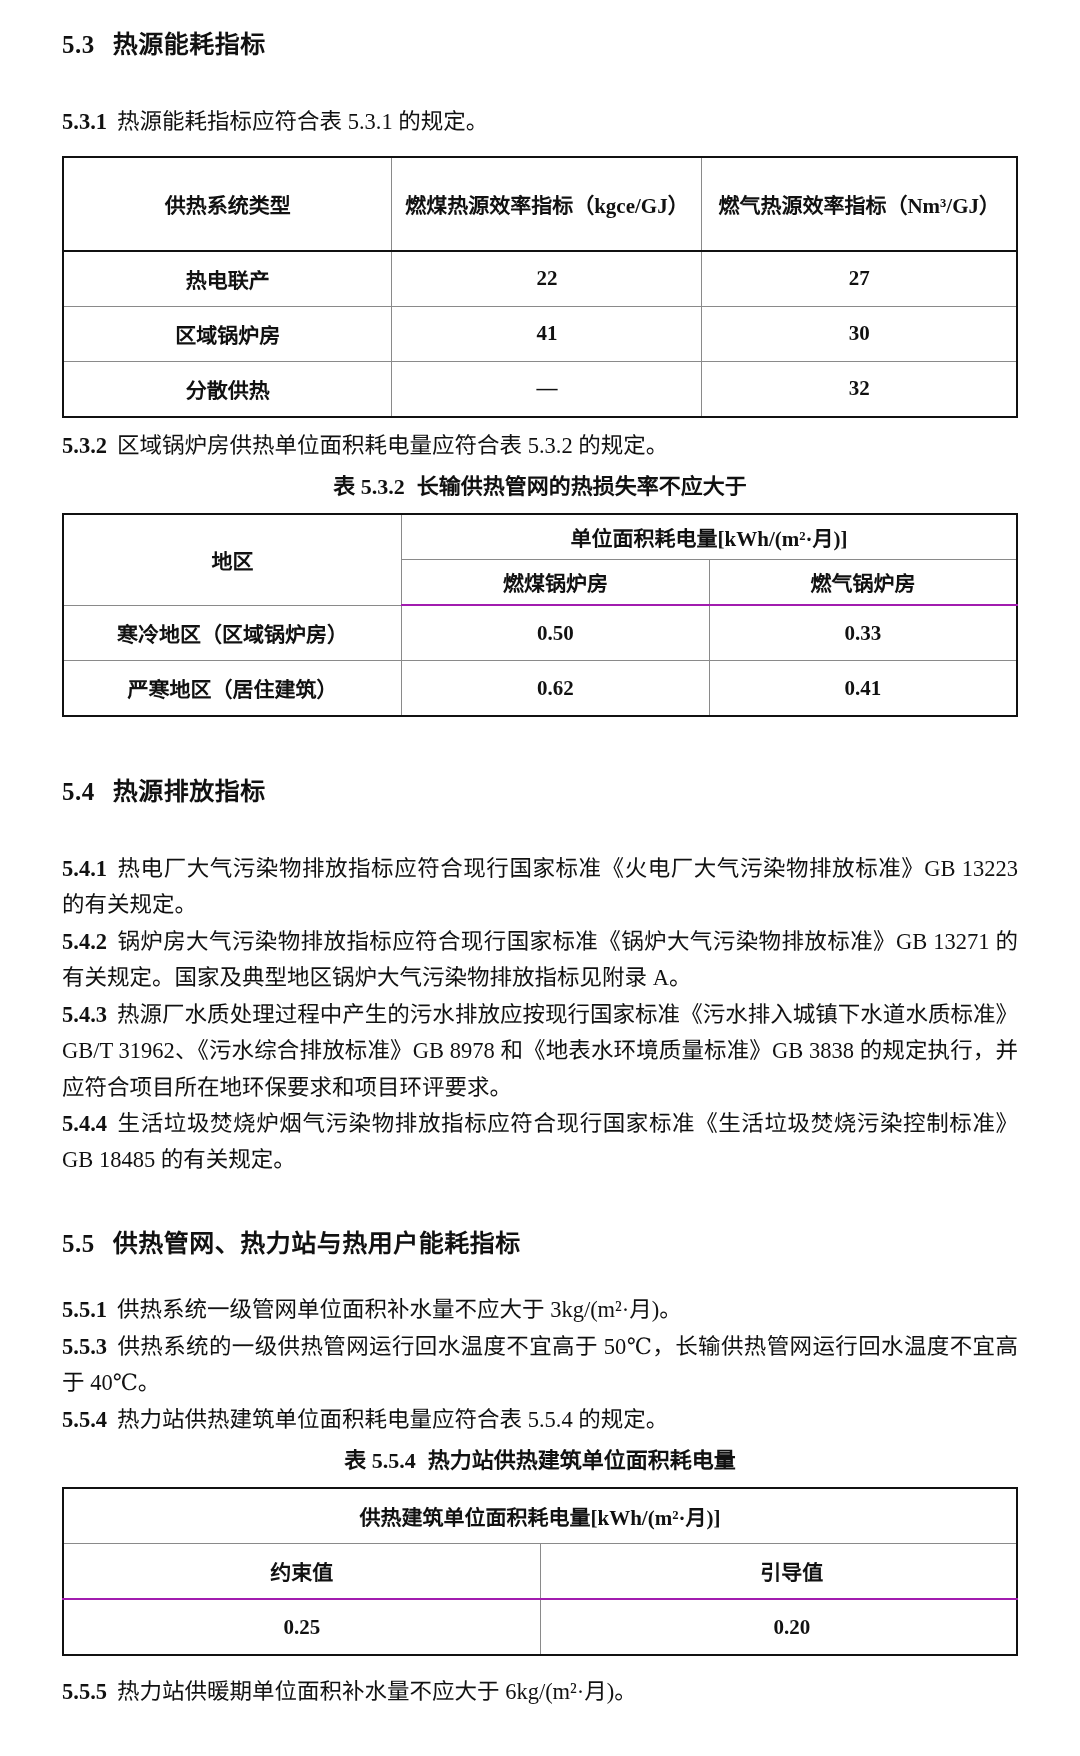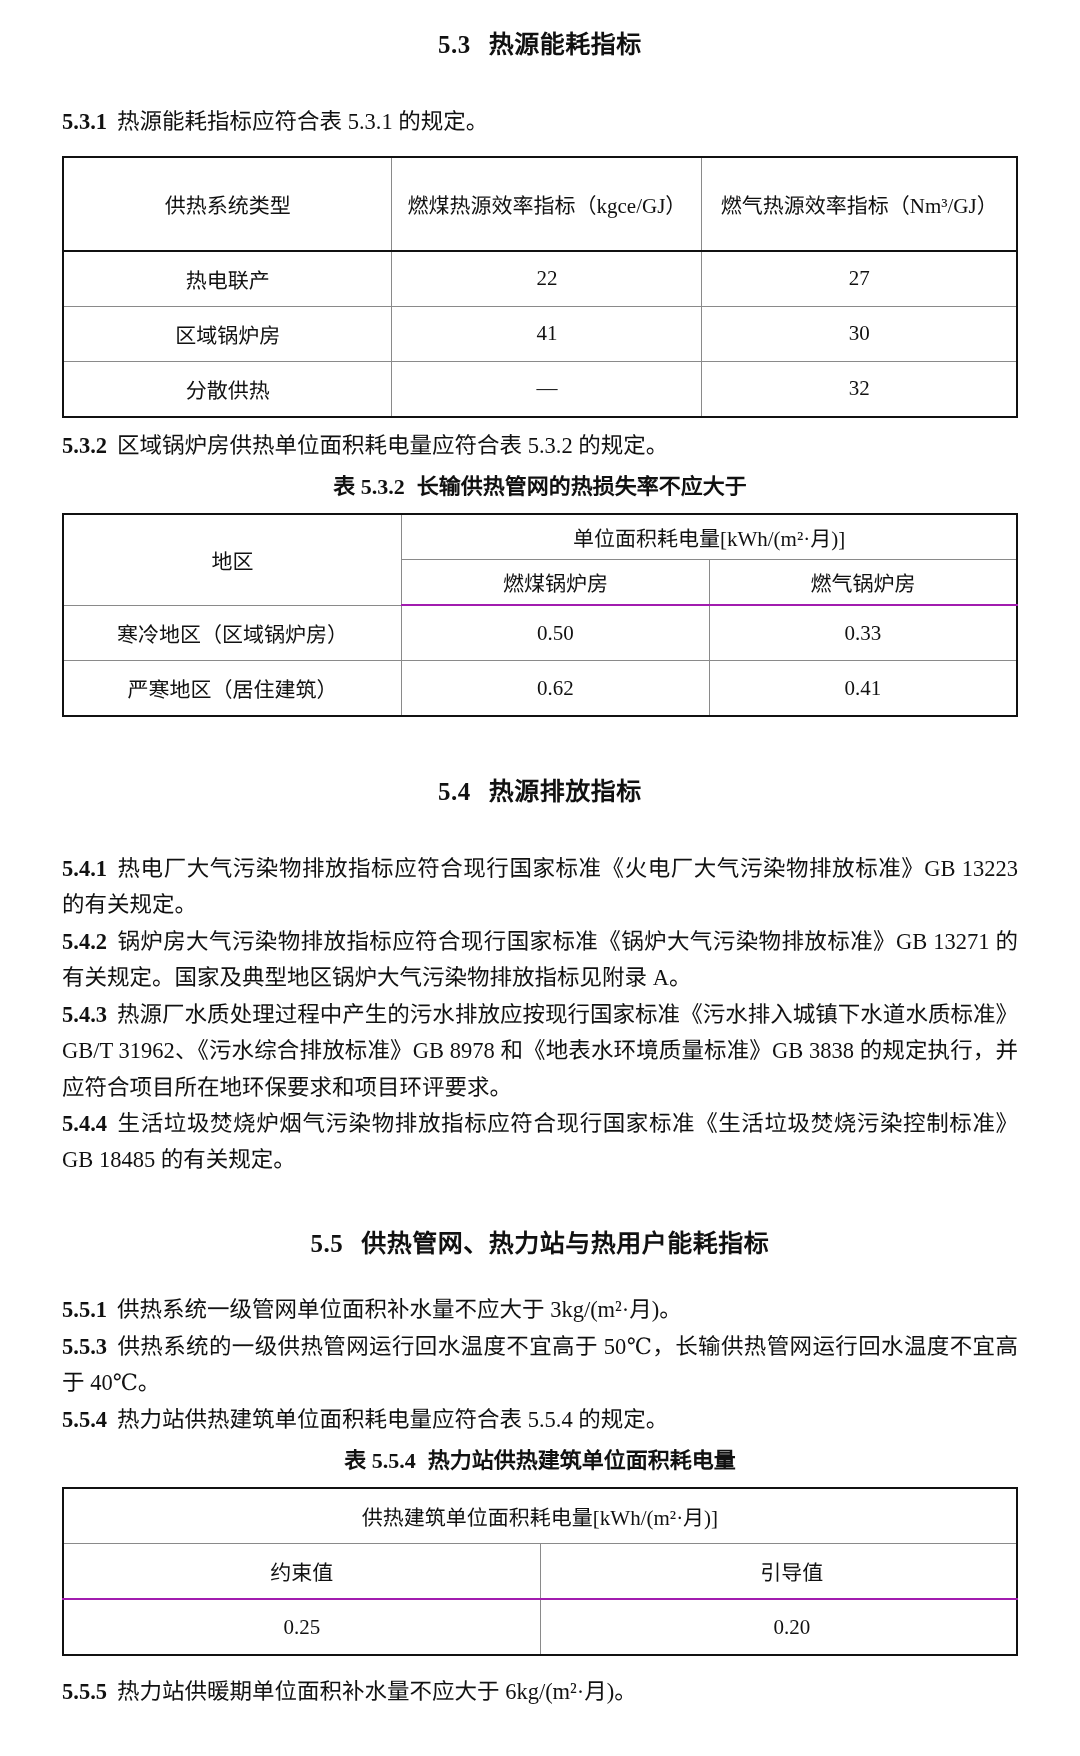--- a/index.html
+++ b/index.html
@@ -19,21 +19,21 @@
     width: 1080px;
     min-height: 1756px;
     box-sizing: border-box;
     padding: 26px 62px 0 62px;
     position: relative;
     background: #fff;
   }
 
   
   .section-heading {
-    text-align: center;
+    text-align: left;
     font-weight: bold;
     font-size: 25px;
     letter-spacing: 0.5px;
     margin: 0;
     padding: 0;
     line-height: 1.5;
   }
   .section-heading .num {
     margin-right: 18px;
   }
@@ -70,21 +70,21 @@
     border-collapse: collapse;
     width: 100%;
     font-size: 21px;
     table-layout: fixed;
   }
   table.doc-table td,
   table.doc-table th {
     border: 1px solid #8a8a8a;
     text-align: center;
     vertical-align: middle;
-    font-weight: normal;
+    font-weight: bold;
     padding: 7px 4px;
   }
   
   table.doc-table {
     border: 2px solid #111;
   }
   table.doc-table tr.head-row > * {
     border-bottom: 2px solid #111;
   }
   table.doc-table tr.sub-head-row > * {

